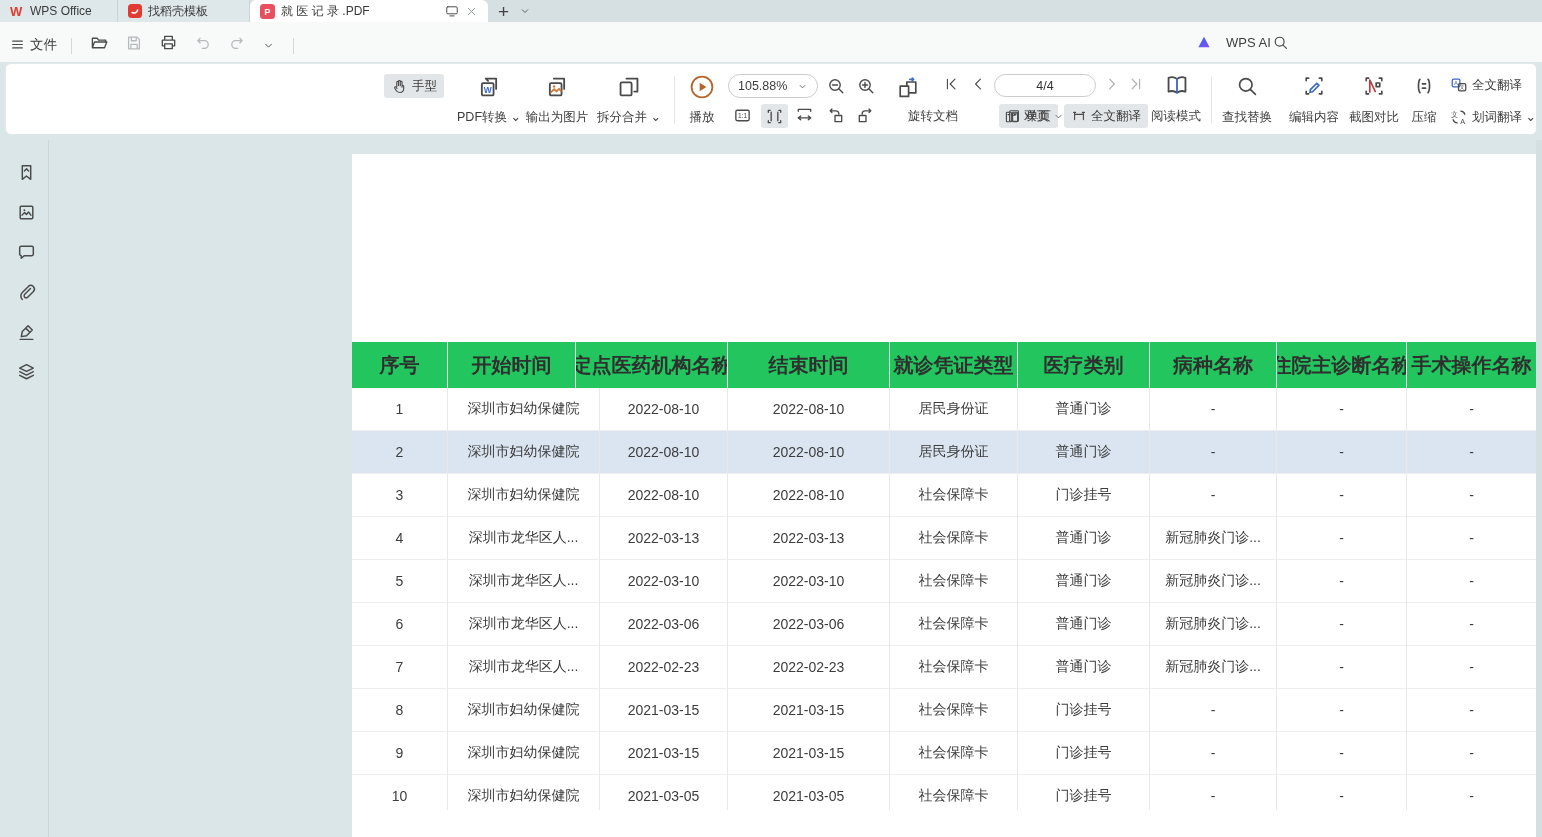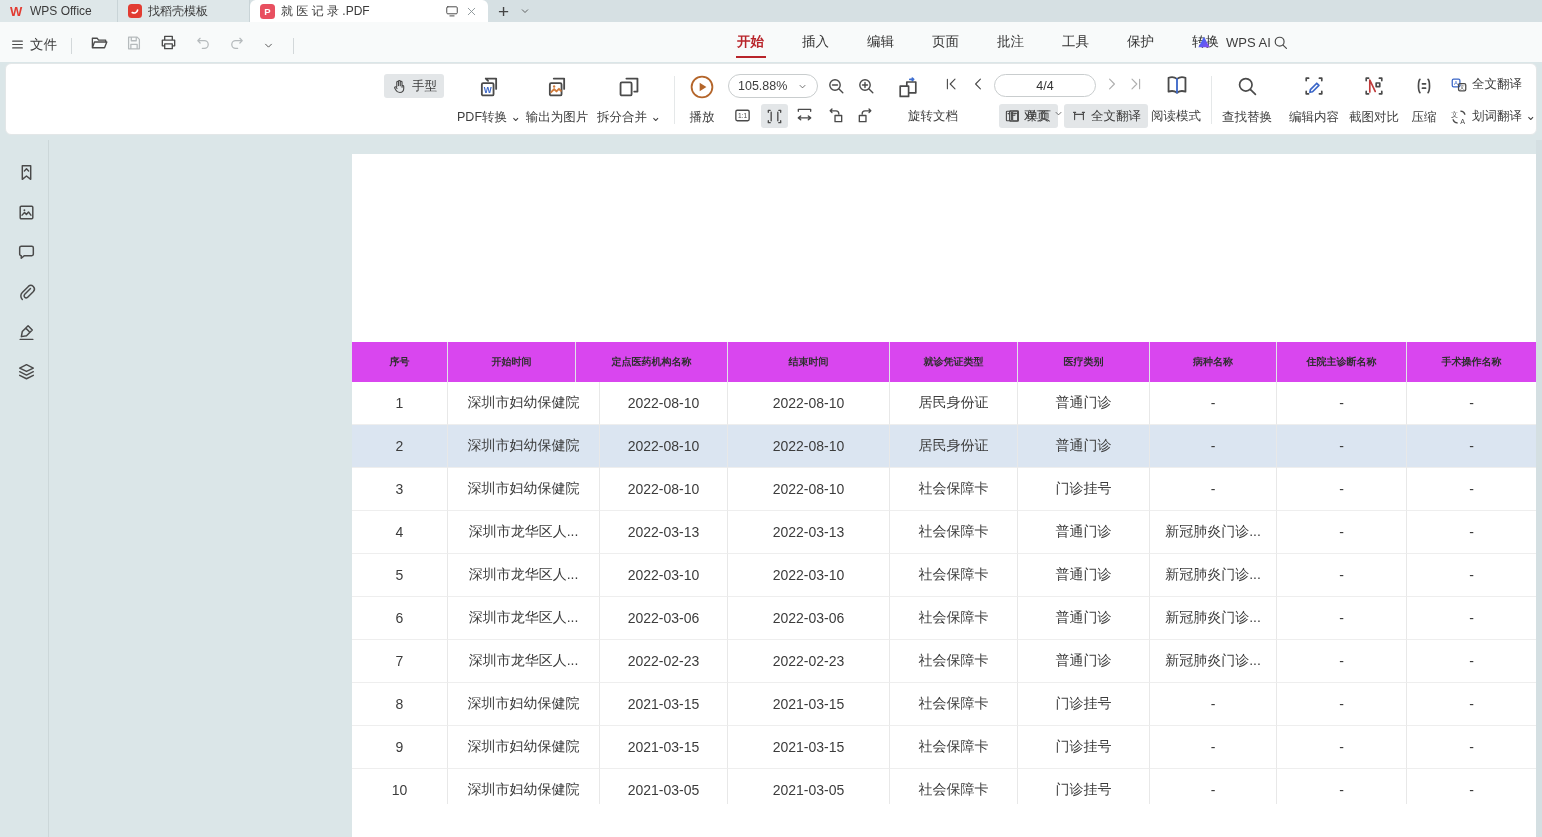--- a/index.html
+++ b/index.html
@@ -38,41 +38,41 @@
   
   .ribbon { position:absolute; left:5px; top:63px; width:1532px; height:72px;
     background:#ffffff; border:1px solid #e3e7e8; border-radius:6px; }
   .rb-sep { position:absolute; top:12px; width:1px; height:48px; background:#e5e8e9; }
   .chip { display:flex; align-items:center; gap:5px; height:24px; padding:0 7px;
     border-radius:3px; font-size:12.5px; white-space:nowrap; cursor:default; }
   .chip.sel { background:#e3e6e8; }
   .tallbtn { position:absolute; top:7px; height:58px; display:flex; flex-direction:column;
     align-items:center; justify-content:space-between; padding:3px 0; font-size:12.5px;
     white-space:nowrap; cursor:default; }
-  .rowbtn { position:absolute; display:flex; gap:4px;
+  .rowbtn { position:absolute; display:flex; align-items:center; gap:4px;
     font-size:12.5px; white-space:nowrap; cursor:default; }
   .zoom-box { position:absolute; left:722px; top:10px; width:90px; height:24px;
     border:1px solid #c9cdce; border-radius:12px; display:flex; align-items:center;
     justify-content:space-between; padding:0 9px; font-size:12.5px; background:#fff; }
   .page-box { position:absolute; left:988px; top:10px; width:102px; height:23px;
     border:1px solid #c9cdce; border-radius:12px; text-align:center; font-size:12.5px;
     background:#fff; color:#333; outline:none; font-family:inherit; }
   .navic { position:absolute; top:12px; }
 
   
   .workspace { position:absolute; left:0; top:140px; width:1542px; height:697px; background:#dbe6e8; }
   .side-rail { position:absolute; left:0; top:0; width:49px; height:697px; border-right:1px solid #ccd7d9; }
   .rail-ic { position:absolute; left:14px; padding:2px; cursor:pointer; }
   .scroll-strip { position:absolute; right:0; top:0; width:6px; height:697px; background:#d4dfe2; }
 
   .page { position:absolute; left:352px; top:14px; width:1184px; height:683px; background:#ffffff; }
 
   
   .pdf-table { position:absolute; left:0; top:188px; width:1184px; font-size:14px; color:#3c3c3c; }
-  .t-head { display:flex; height:40px; background:#d946ef; font-weight:bold; font-size:10px; color:#2f2f2f; }
+  .t-head { display:flex; height:46px; background:#22c55e; font-weight:bold; font-size:20px; color:#2f2f2f; }
   .t-head .cell { border-right:1px solid #e0e3e7; }
   .t-head .cell:last-child { border-right:none; }
   .t-body { height:422px; overflow:hidden; }
   .t-row { display:flex; height:43px; background:#fff; }
   .t-row.hl { background:#dbe5f1; }
   .t-row .cell { border-right:1px solid #e8e8e8; border-bottom:1px solid #eeeeee; }
   .t-row .cell:last-child { border-right:none; }
   .cell { display:flex; align-items:center; justify-content:center; text-align:center;
     white-space:nowrap; overflow:hidden; }
 </style>
@@ -151,30 +151,20 @@
             <path d="M13.2 4.8l2.6 2.6-2.6 2.6M15.8 7.4H8.5a4.3 4.3 0 0 0 0 8.6h2.2"></path>
           </svg>
       </span>
       <span class="mb-ic">
         <svg class="ic" width="13" height="13" viewBox="0 0 20 20">
             <path d="M5.5 8l4.5 4.5L14.5 8"></path>
           </svg>
       </span>
       <div class="v-sep"></div>
     </div>
-    <div class="menu-tabs" id="menu-tabs">
-        <span class="menu-tab active">开始</span>
-        <span class="menu-tab">插入</span>
-        <span class="menu-tab">编辑</span>
-        <span class="menu-tab">页面</span>
-        <span class="menu-tab">批注</span>
-        <span class="menu-tab">工具</span>
-        <span class="menu-tab">保护</span>
-        <span class="menu-tab">转换</span>
-      </div>
     <div class="wps-ai" style="position:absolute;left:1196px">
       <svg width="16" height="16" viewBox="0 0 20 20">
         <defs>
             <linearGradient id="aig" x1="0" y1="0" x2="1" y2="1">
               <stop offset="0" stop-color="#2b6bf3"></stop>
               <stop offset="1" stop-color="#8a4bf0"></stop>
             </linearGradient>
           </defs>
         <path d="M10 3.5L17 16.5H3z" fill="url(#aig)"></path>
       </svg>

